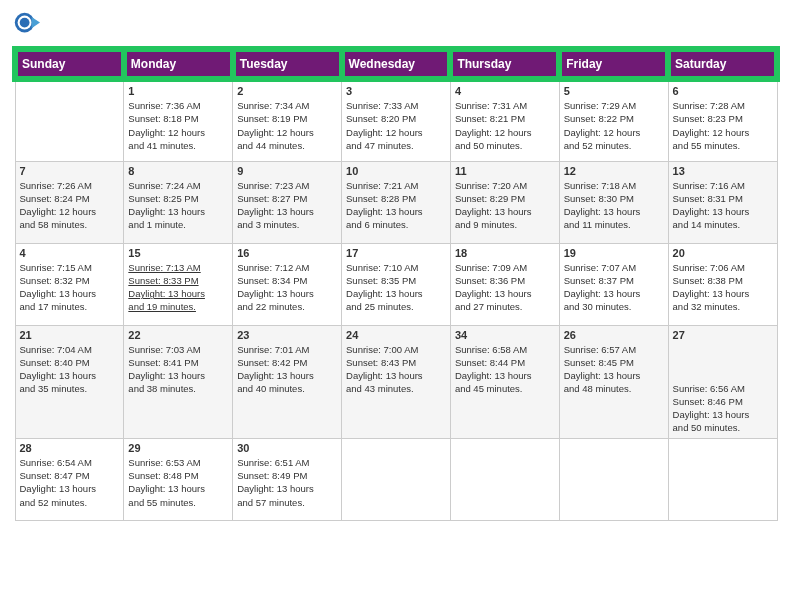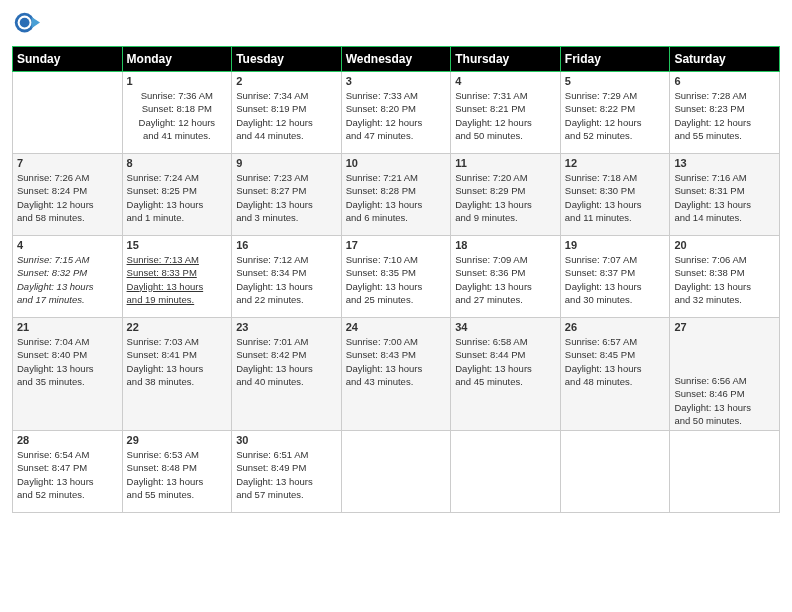--- a/index.html
+++ b/index.html
@@ -56,27 +56,27 @@
     .subtitle {
       font-size: 15px;
       color: #555;
     }
     table {
       width: 100%;
       border-collapse: collapse;
       table-layout: fixed;
     }
     thead th {
-      background-color: #000000;
+      background-color: #701a75;
       color: #fff;
       font-size: 12px;
       font-weight: bold;
       padding: 5px 4px;
       text-align: left;
-      border: 1px solid #22c55e;
+      border: 6px solid #22c55e;
     }
     tbody td {
       border: 1px solid #ccc;
       vertical-align: top;
       padding: 3px 4px;
       font-size: 9.5px;
       color: #333;
       height: 82px;
     }
     .day-num {
@@ -131,21 +131,21 @@
           <th>Thursday</th>
           <th>Friday</th>
           <th>Saturday</th>
         </tr>
     </thead>
     <tbody id="calendar-body">
     <tr>
           <td class="empty"></td>
           <td>
             <span class="day-num">1</span>
-            <div class="cell-info" style="white-space: pre-line; text-align: center;">Sunrise: 7:36 AM
+            <div class="cell-info" style="white-space: pre-line;">Sunrise: 7:36 AM
 Sunset: 8:18 PM
 Daylight: 12 hours
 and 41 minutes.</div>
           </td>
           <td>
             <span class="day-num">2</span>
             <div class="cell-info" style="white-space: pre-line;">Sunrise: 7:34 AM
 Sunset: 8:19 PM
 Daylight: 12 hours
 and 44 minutes.</div>
@@ -226,21 +226,21 @@
             <span class="day-num">13</span>
             <div class="cell-info" style="white-space: pre-line;">Sunrise: 7:16 AM
 Sunset: 8:31 PM
 Daylight: 13 hours
 and 14 minutes.</div>
           </td>
         </tr>
         <tr>
           <td>
             <span class="day-num">4</span>
-            <div class="cell-info" style="white-space: pre-line; font-style: italic;">Sunrise: 7:15 AM
+            <div class="cell-info" style="white-space: pre-line;">Sunrise: 7:15 AM
 Sunset: 8:32 PM
 Daylight: 13 hours
 and 17 minutes.</div>
           </td>
           <td>
             <span class="day-num">15</span>
             <div class="cell-info" style="white-space: pre-line; text-decoration: underline;">Sunrise: 7:13 AM
 Sunset: 8:33 PM
 Daylight: 13 hours
 and 19 minutes.</div>

